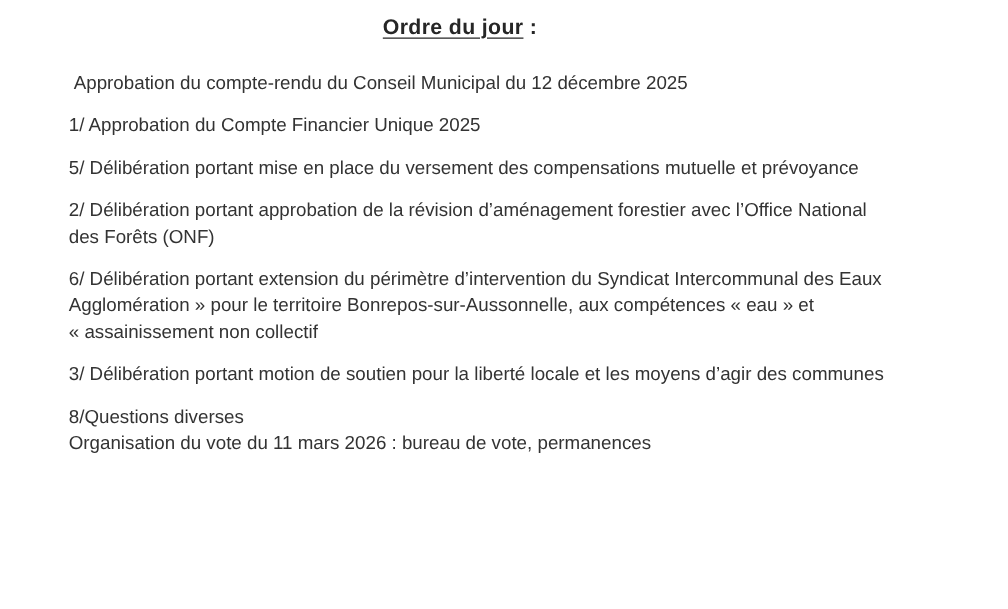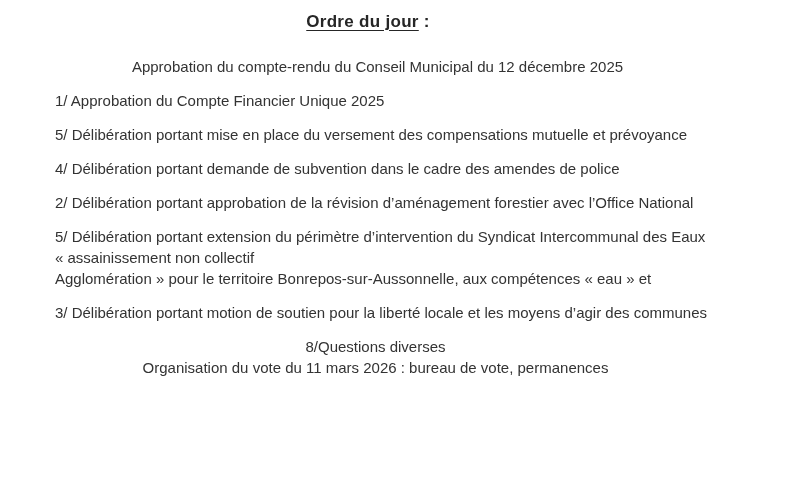--- a/index.html
+++ b/index.html
@@ -31,25 +31,23 @@
   }
   .doc-title .u {
     text-decoration: underline;
     text-underline-offset: 3px;
   }
   p.para {
     margin: 0 0 13px 0;
   }
   p.intro {
     padding-left: 4px;
-    text-align: center;
   }
   p.no-gap {
     margin-bottom: 0;
-    text-align: center;
   }
   .line {
     display: block;
     white-space: nowrap;
   }
 </style>
 </head>
 <body>
 
 <div class="page">
@@ -60,32 +58,30 @@
 
   <p class="para">
     <span class="line">1/ Approbation du Compte Financier Unique 2025</span>
   </p>
 
   <p class="para">
     <span class="line">5/ Délibération portant mise en place du versement des compensations mutuelle et prévoyance</span>
   </p>
 
 
+
   <p class="para">
-    <span class="line">4/ Délibération portant demande de subvention dans le cadre des amendes de police</span>
+    <span class="line">2/ Délibération portant approbation de la révision d’aménagement forestier avec l’Office National</span>
+    <span class="line">des Forêts (ONF)</span>
   </p>
 
   <p class="para">
-    <span class="line">2/ Délibération portant approbation de la révision d’aménagement forestier avec l’Office National</span>
-  </p>
-
-  <p class="para">
-    <span class="line">5/ Délibération portant extension du périmètre d’intervention du Syndicat Intercommunal des Eaux</span>
+    <span class="line">6/ Délibération portant extension du périmètre d’intervention du Syndicat Intercommunal des Eaux</span>
+    <span class="line">Agglomération » pour le territoire Bonrepos-sur-Aussonnelle, aux compétences « eau » et</span>
     <span class="line">« assainissement non collectif</span>
-    <span class="line">Agglomération » pour le territoire Bonrepos-sur-Aussonnelle, aux compétences « eau » et</span>
   </p>
 
   <p class="para">
     <span class="line">3/ Délibération portant motion de soutien pour la liberté locale et les moyens d’agir des communes</span>
   </p>
 
   <p class="para no-gap">
     <span class="line">8/Questions diverses</span>
   </p>
 

